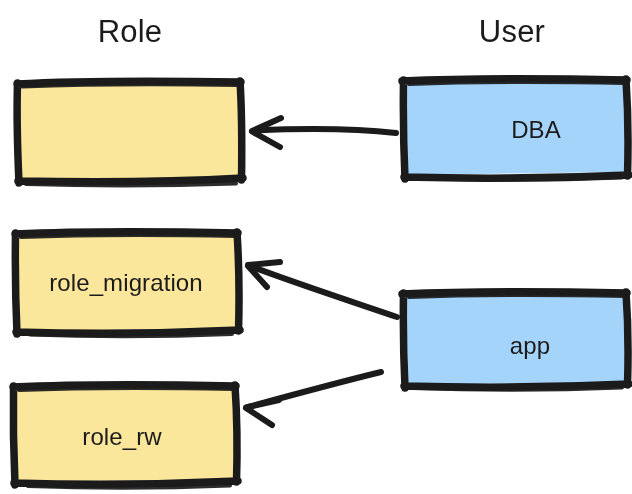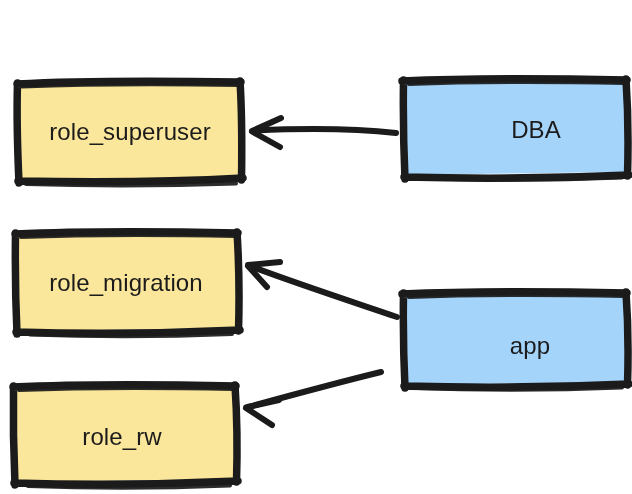--- a/index.html
+++ b/index.html
@@ -120,23 +120,24 @@
       <path fill="none" stroke="#1b1b1b" stroke-width="6" stroke-linecap="round" stroke-linejoin="round" d="M397,317 C350,301 295,283 250,266"></path>
       <path fill="none" stroke="#1b1b1b" stroke-width="6" stroke-linecap="round" stroke-linejoin="round" d="M280,262 L248,265 M267,287 L248,266"></path>
     </g>
 
     <g>
       <path fill="none" stroke="#1b1b1b" stroke-width="6" stroke-linecap="round" stroke-linejoin="round" d="M381,372 C340,382 292,395 248,407"></path>
       <path fill="none" stroke="#1b1b1b" stroke-width="6" stroke-linecap="round" stroke-linejoin="round" d="M279,400 L246,407.5 M272,425 L246,408"></path>
     </g>
   </svg>
 
+  <div class="label col-heading" id="heading-role">Role</div>
 
+  <div class="label col-heading" id="heading-user">User</div>
 
-  <div class="label node-label" id="label-role-superuser">role_superuser</div>
 
   <div class="label node-label" id="label-role-rw">role_rw</div>
 
   <div class="label node-label" id="label-role-migration">role_migration</div>
 
   <div class="label node-label" id="label-dba">DBA</div>
 
   <div class="label node-label" id="label-app">app</div>
 
 </div>

